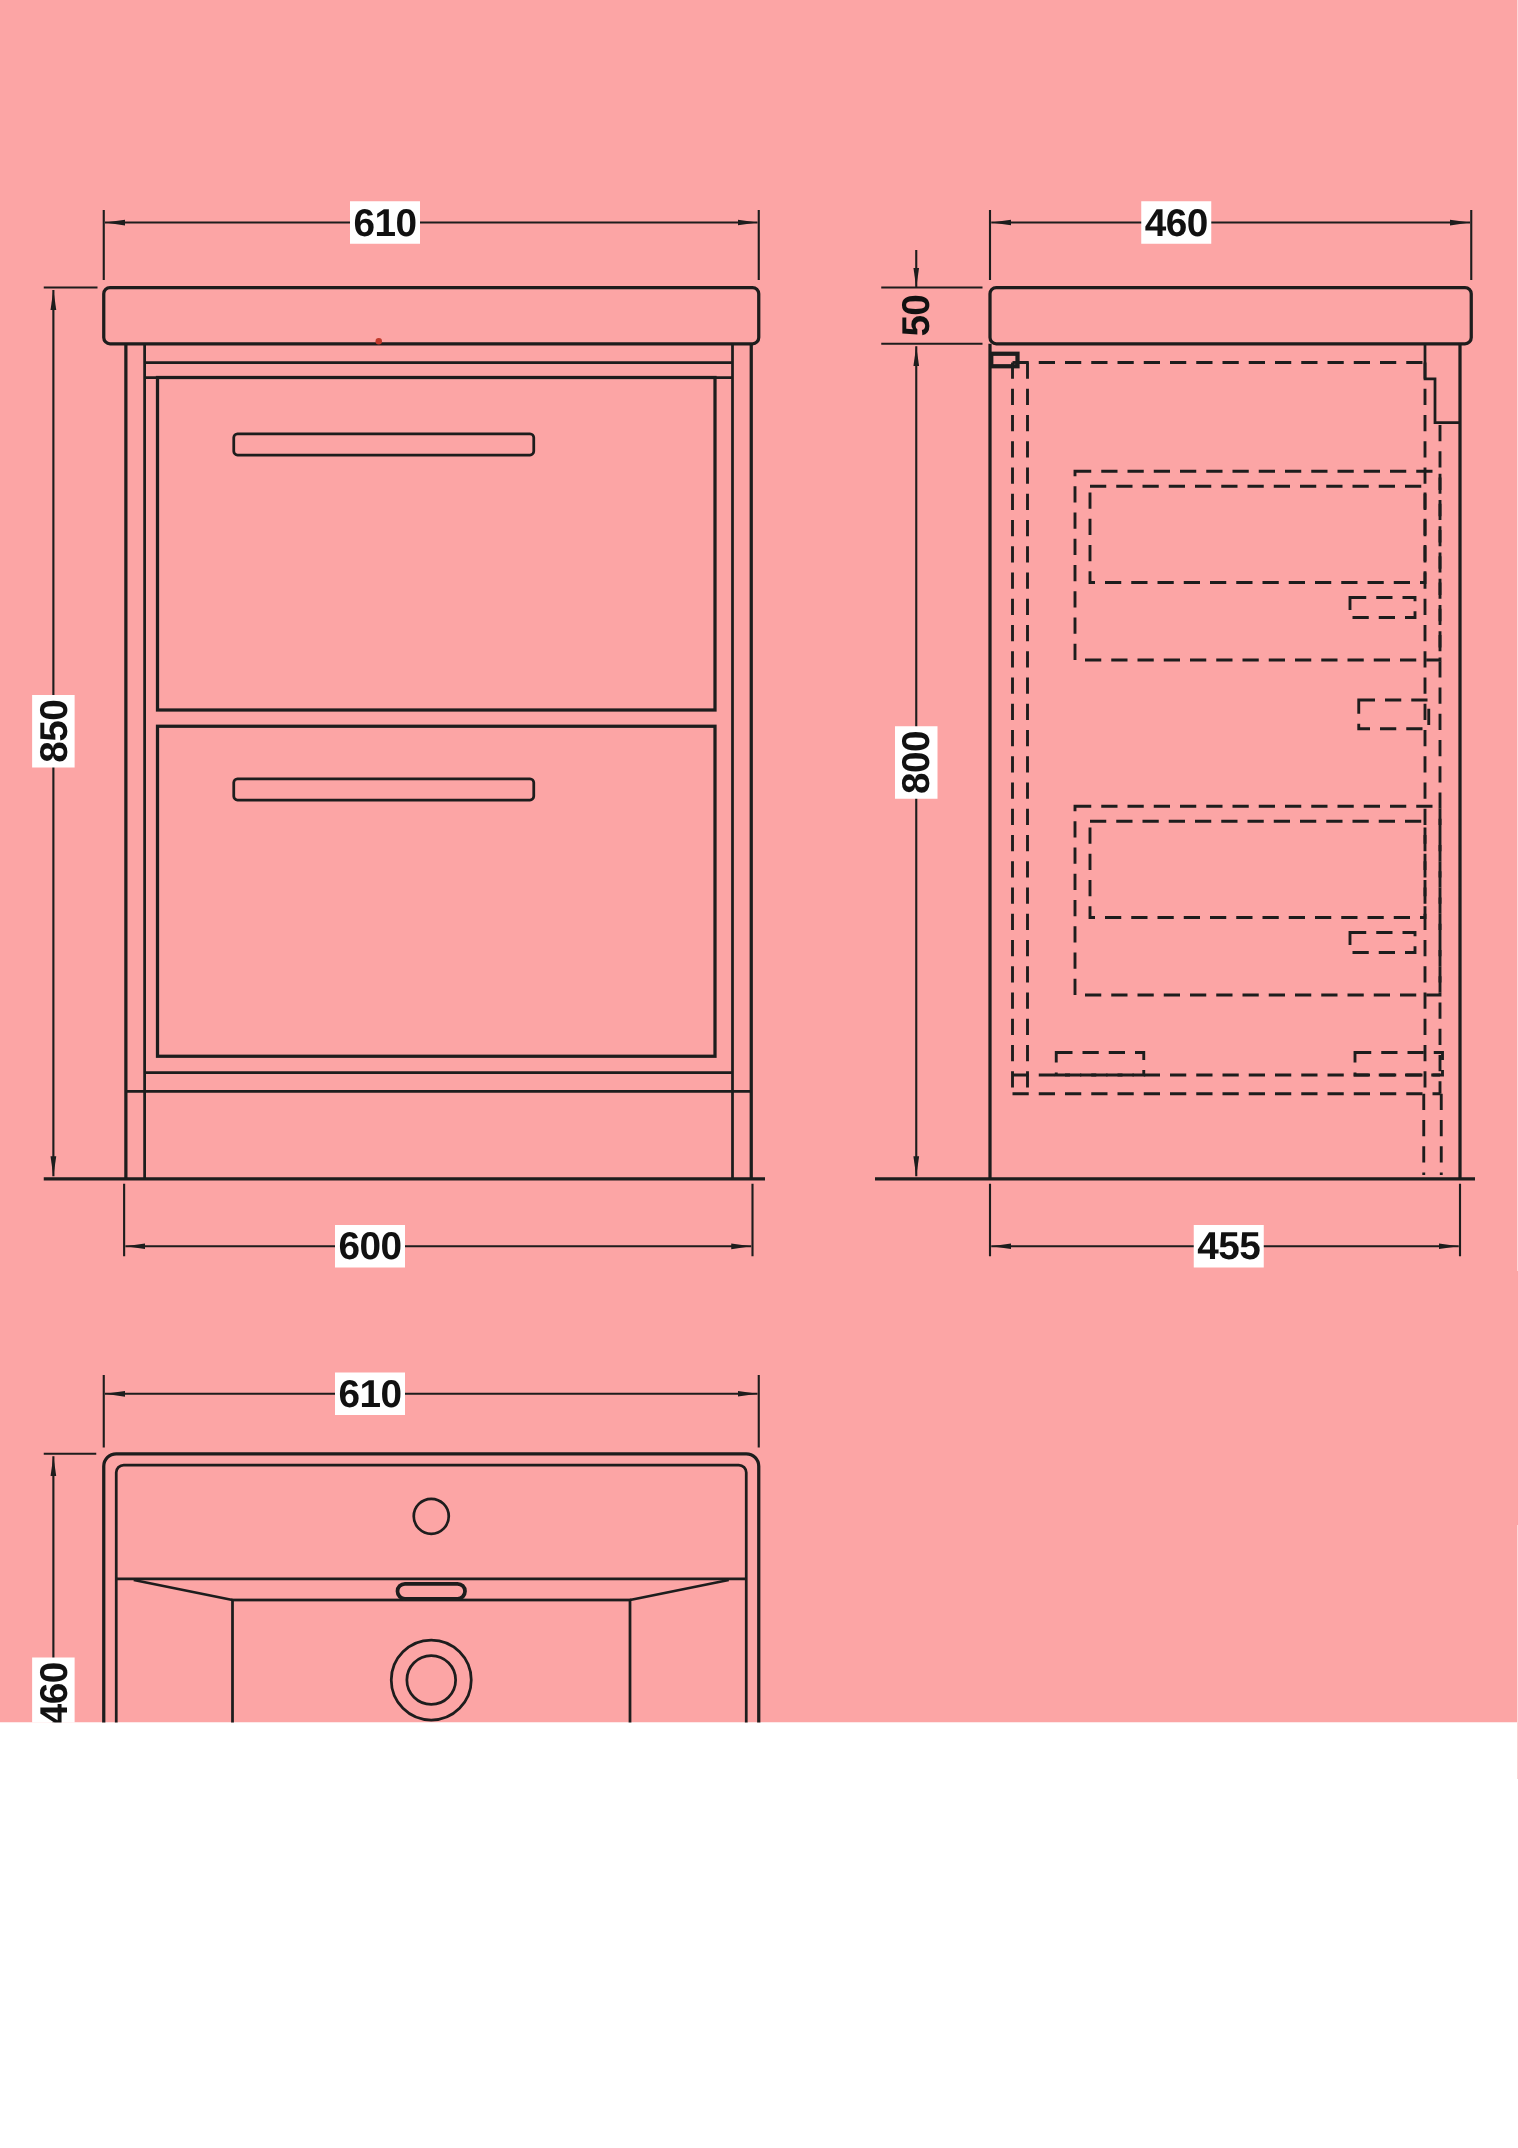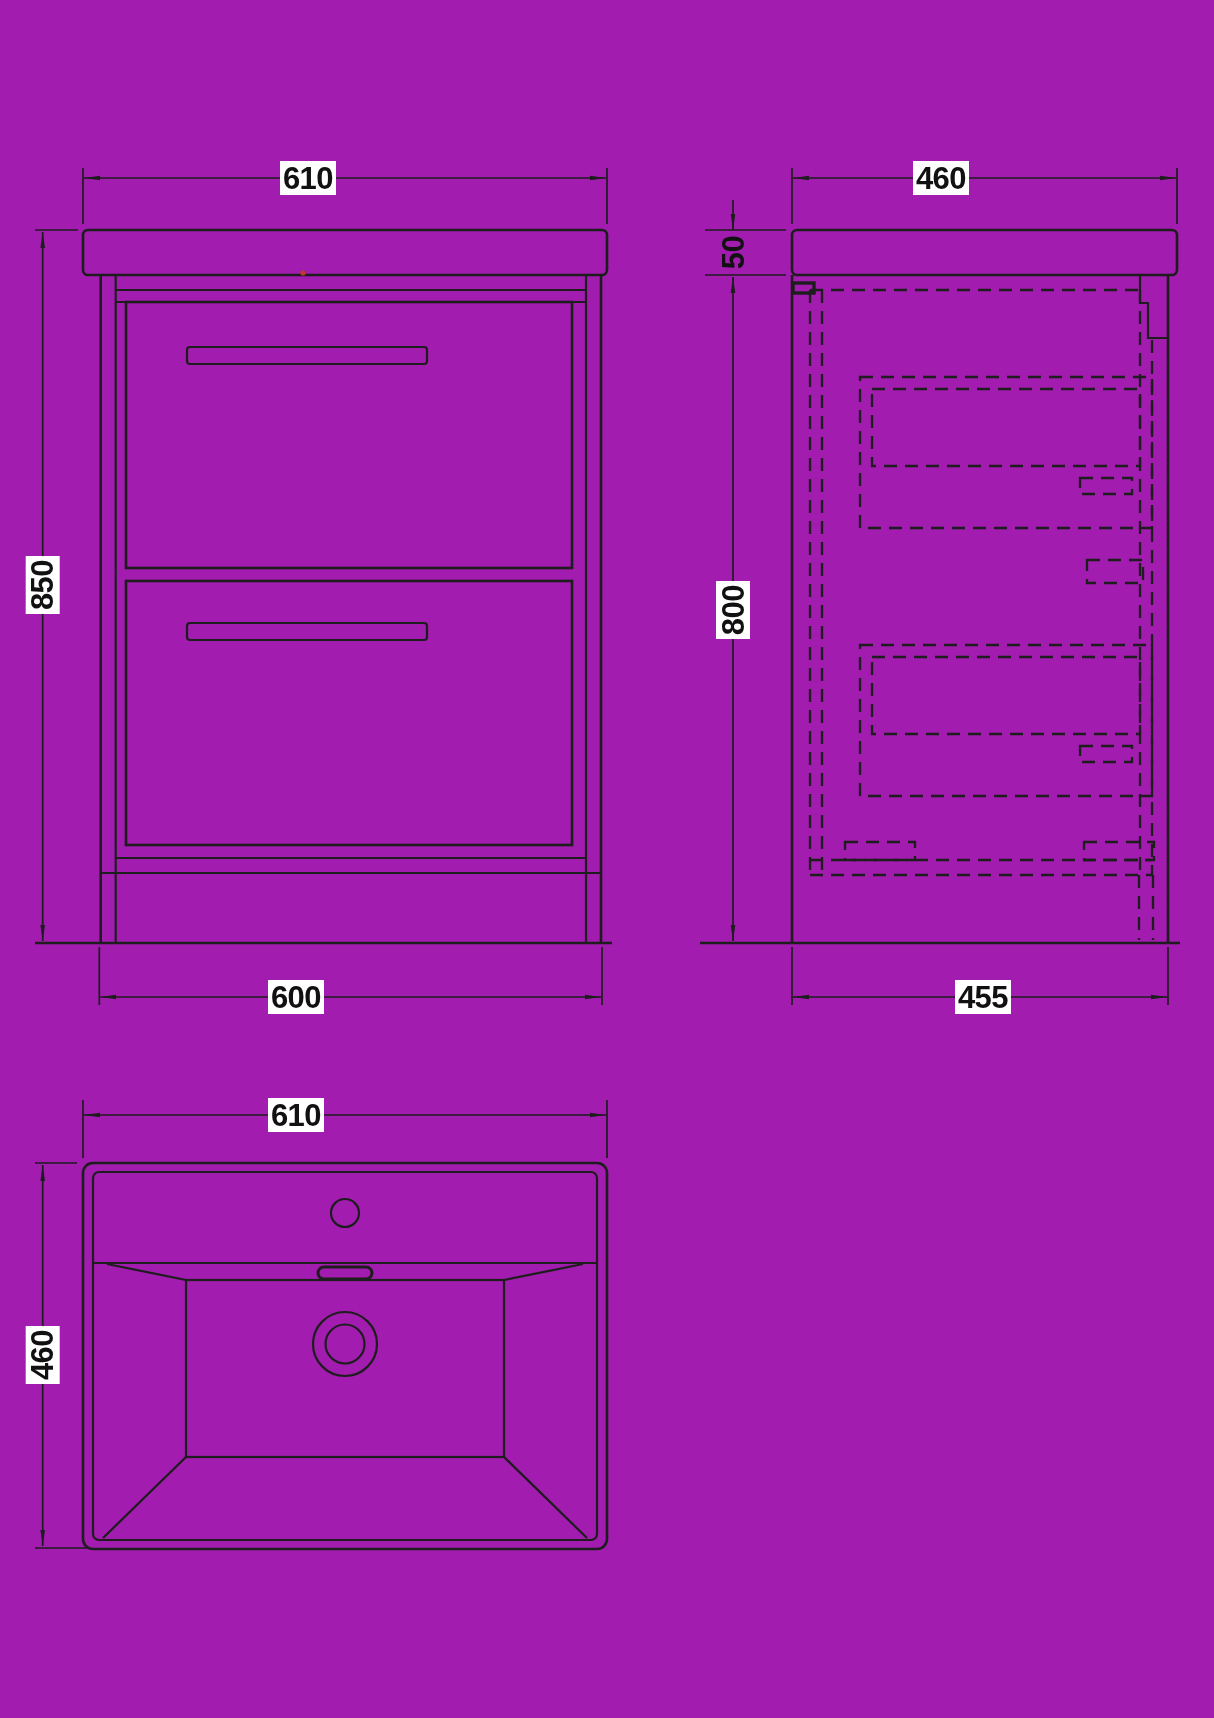--- a/index.html
+++ b/index.html
@@ -1,16 +1,16 @@
 <!DOCTYPE html>
 <html><head>
 <meta charset="utf-8">
 <style>
   html,body{margin:0;padding:0;background:#ffffff;}
-  .page{width:1214px;height:1718px;background:#a21caf;position:relative;font-family:"Liberation Sans",sans-serif;}
+  .page{width:1214px;height:1378px;background:#fca5a5;position:relative;font-family:"Liberation Sans",sans-serif;}
   svg{display:block;}
   .outline{fill:none;stroke:#1d1d1d;stroke-width:2.6;}
   .thin{fill:none;stroke:#1d1d1d;stroke-width:2.2;}
   .dash{fill:none;stroke:#1d1d1d;stroke-width:2.3;stroke-dasharray:13 8;}
   .dim{fill:none;stroke:#1d1d1d;stroke-width:1.7;}
   .dimtxt{font-family:"Liberation Sans",sans-serif;font-weight:700;font-size:31px;letter-spacing:-0.5px;fill:#111;text-anchor:middle;}
   .txtbg{fill:#ffffff;stroke:none;}
 </style>
 </head>
 <body>

